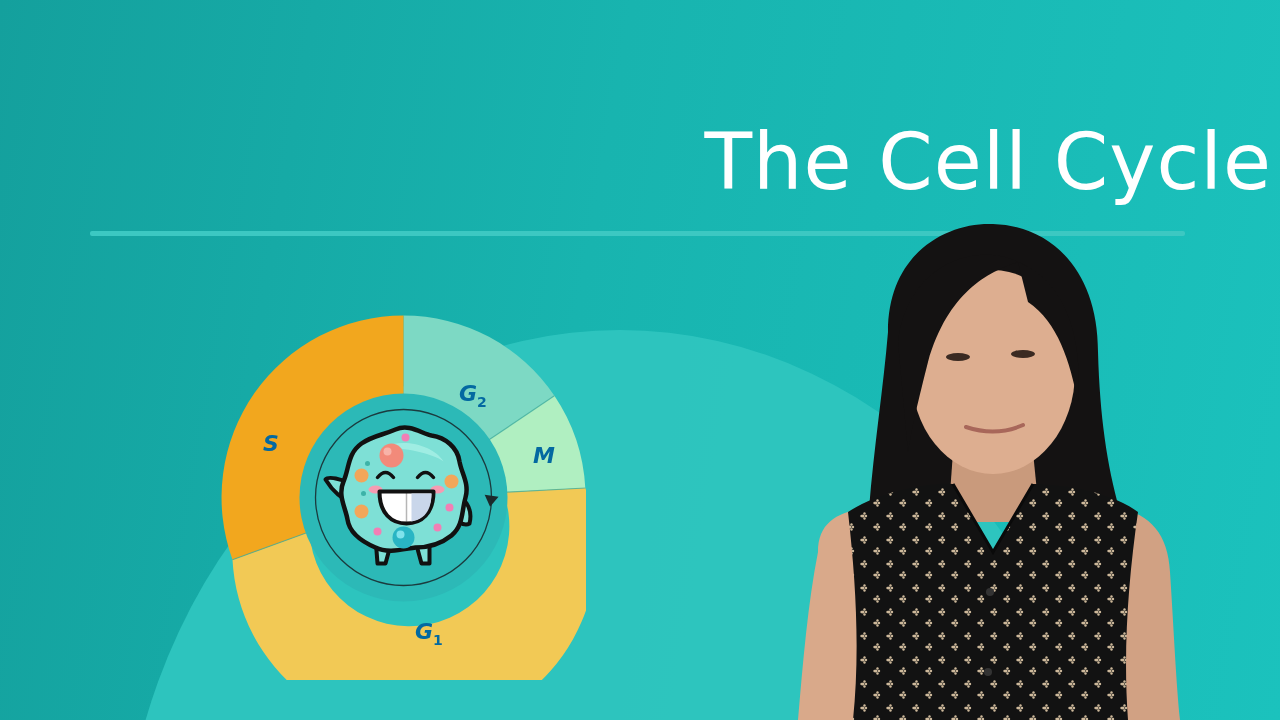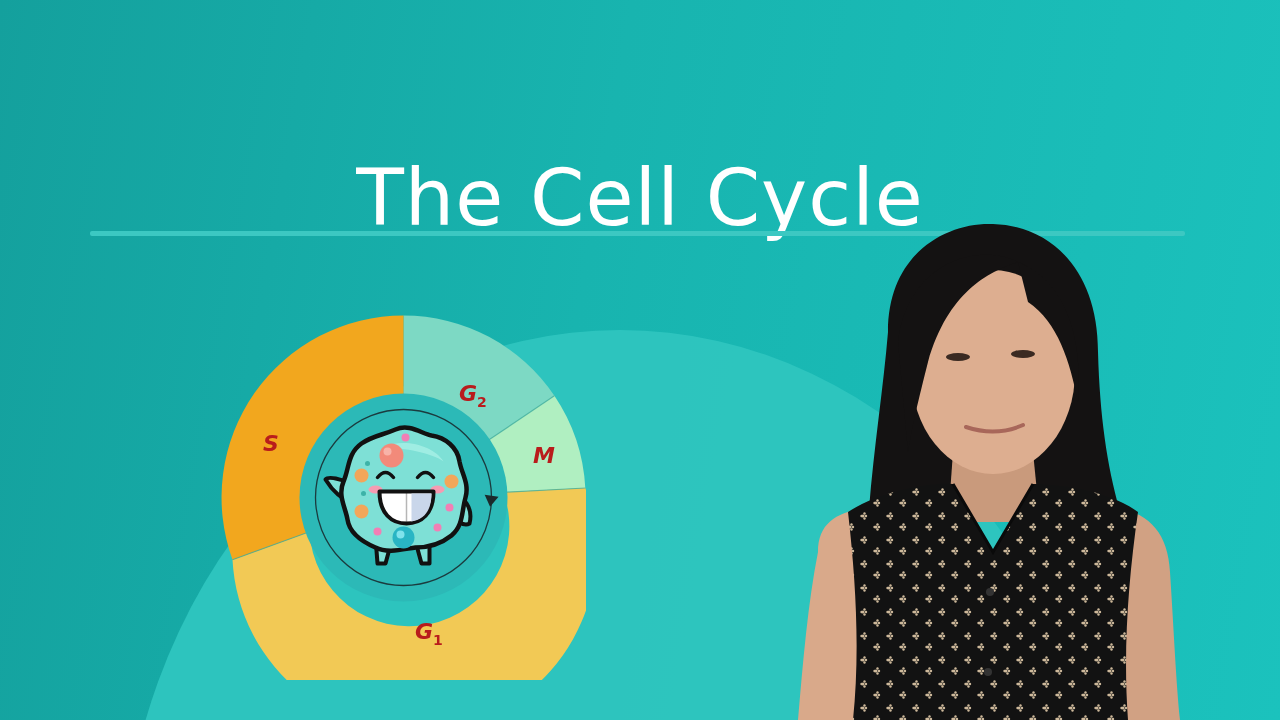--- a/index.html
+++ b/index.html
@@ -6,33 +6,33 @@
   body {
     width:1280px; height:720px; overflow:hidden; position:relative;
     background: linear-gradient(100deg, #14A09D 0%, #18B4AF 45%, #1BC2BD 100%);
     font-family: "DejaVu Sans", sans-serif;
   }
   .bg-blob {
     position:absolute; left:120px; top:330px; width:1000px; height:1140px;
     border-radius:50%; background:#2EC5BF; opacity:0.95;
   }
   .title {
-    position:absolute; left:0; right:0; top:112px; text-align:center;
+    position:absolute; left:0; right:8px; top:112px; text-align:right;
     color:#FFFFFF; font-family:"DejaVu Sans", sans-serif; font-size:78px;
-    font-weight:400; letter-spacing:1px; line-height:100px;margin-top:36px;
+    font-weight:400; letter-spacing:1px; line-height:100px;
   }
   .divider {
     position:absolute; left:90px; top:231px; width:1095px; height:5px;
     background:#3CC8C2; border-radius:2px;
   }
   .cycle { position:absolute; left:221px; top:315px; width:365px; height:365px; }
   .cycle svg { width:100%; height:100%; display:block; }
   .phase-label {
     position:absolute; font-family:"DejaVu Sans", sans-serif; font-weight:bold;
-    font-style:italic; color:#b91c1c; font-size:22px;
+    font-style:italic; color:#0369a1; font-size:22px;
   }
   .phase-label sub { font-size:14px; vertical-align:-6px; font-style:normal; }
   .person { position:absolute; left:778px; top:222px; width:420px; height:498px; }
   .person svg { width:100%; height:100%; display:block; }
 </style>
 </head>
 <body>
 
 <div class="bg-blob"></div>
 

